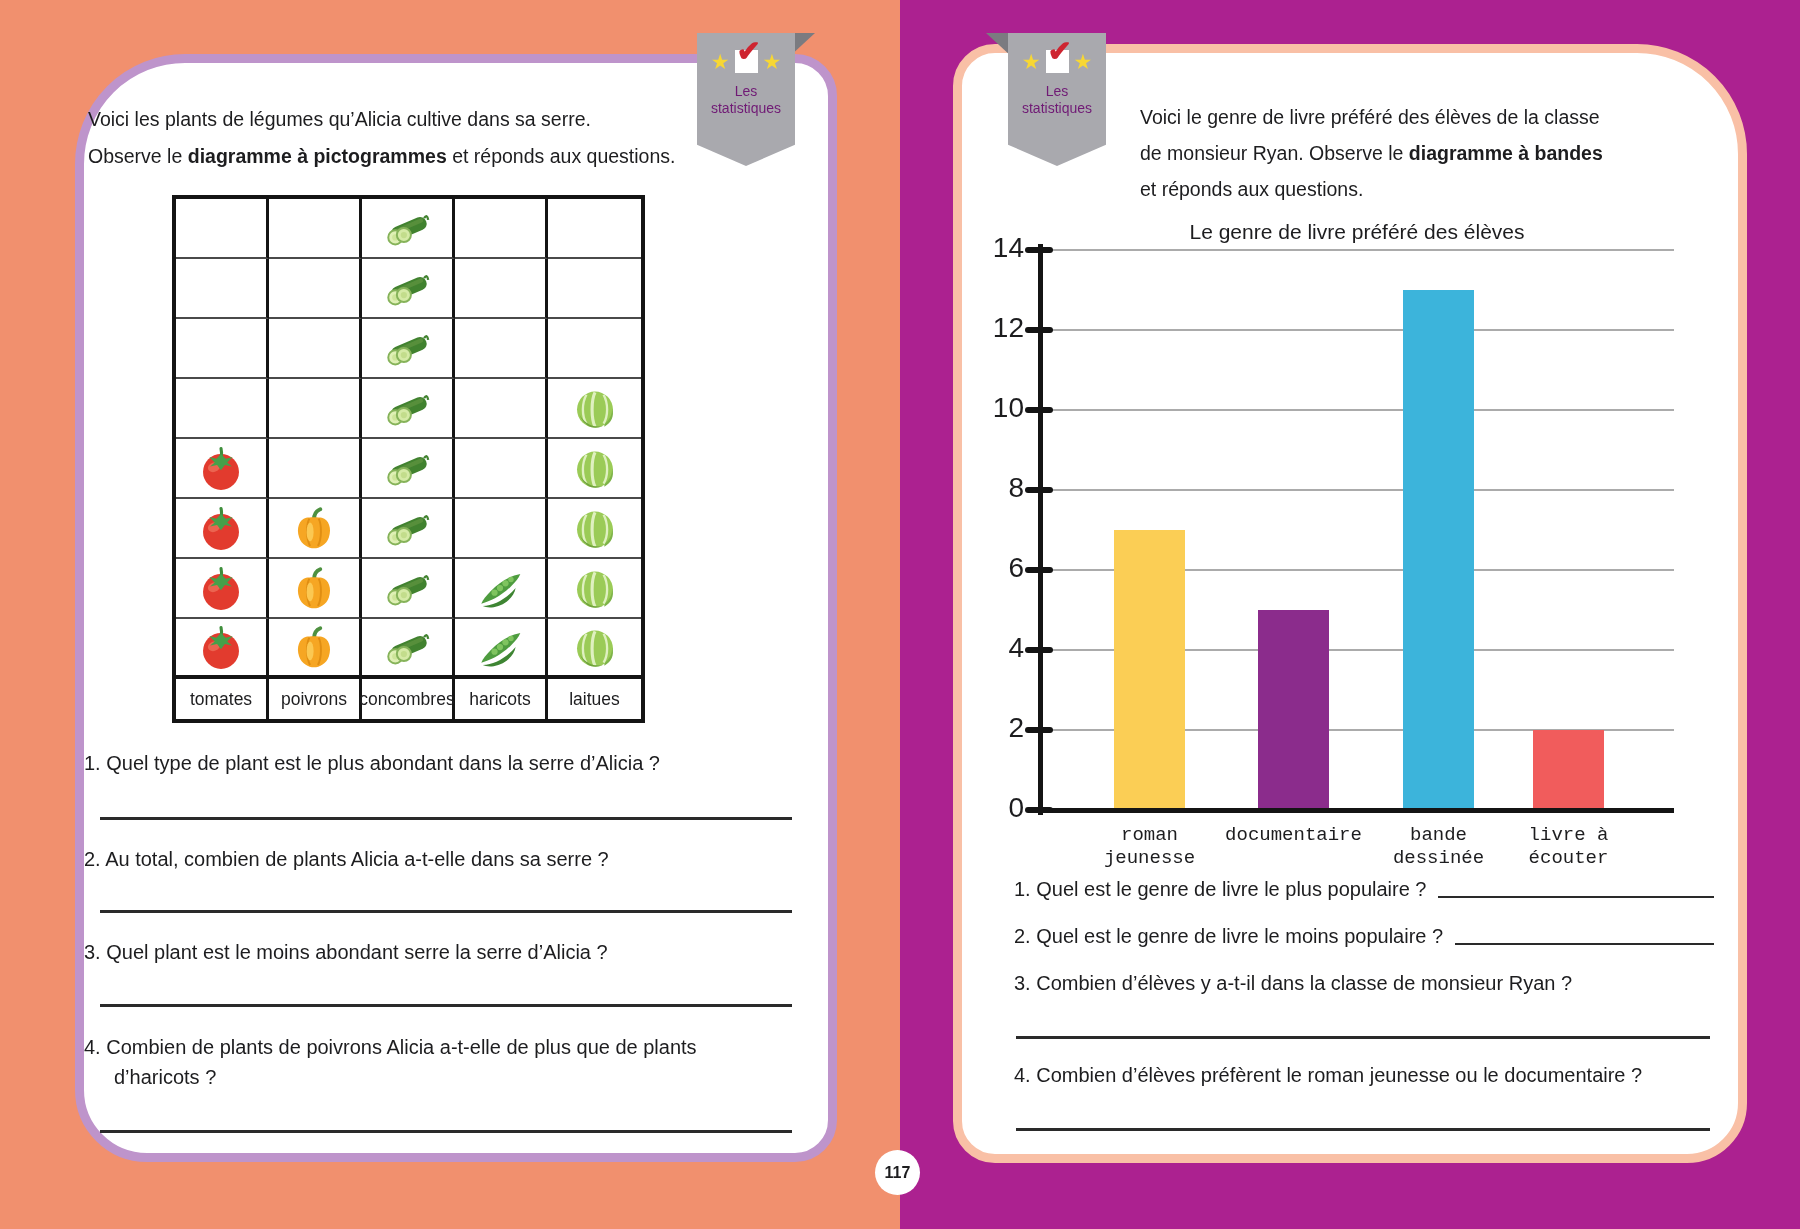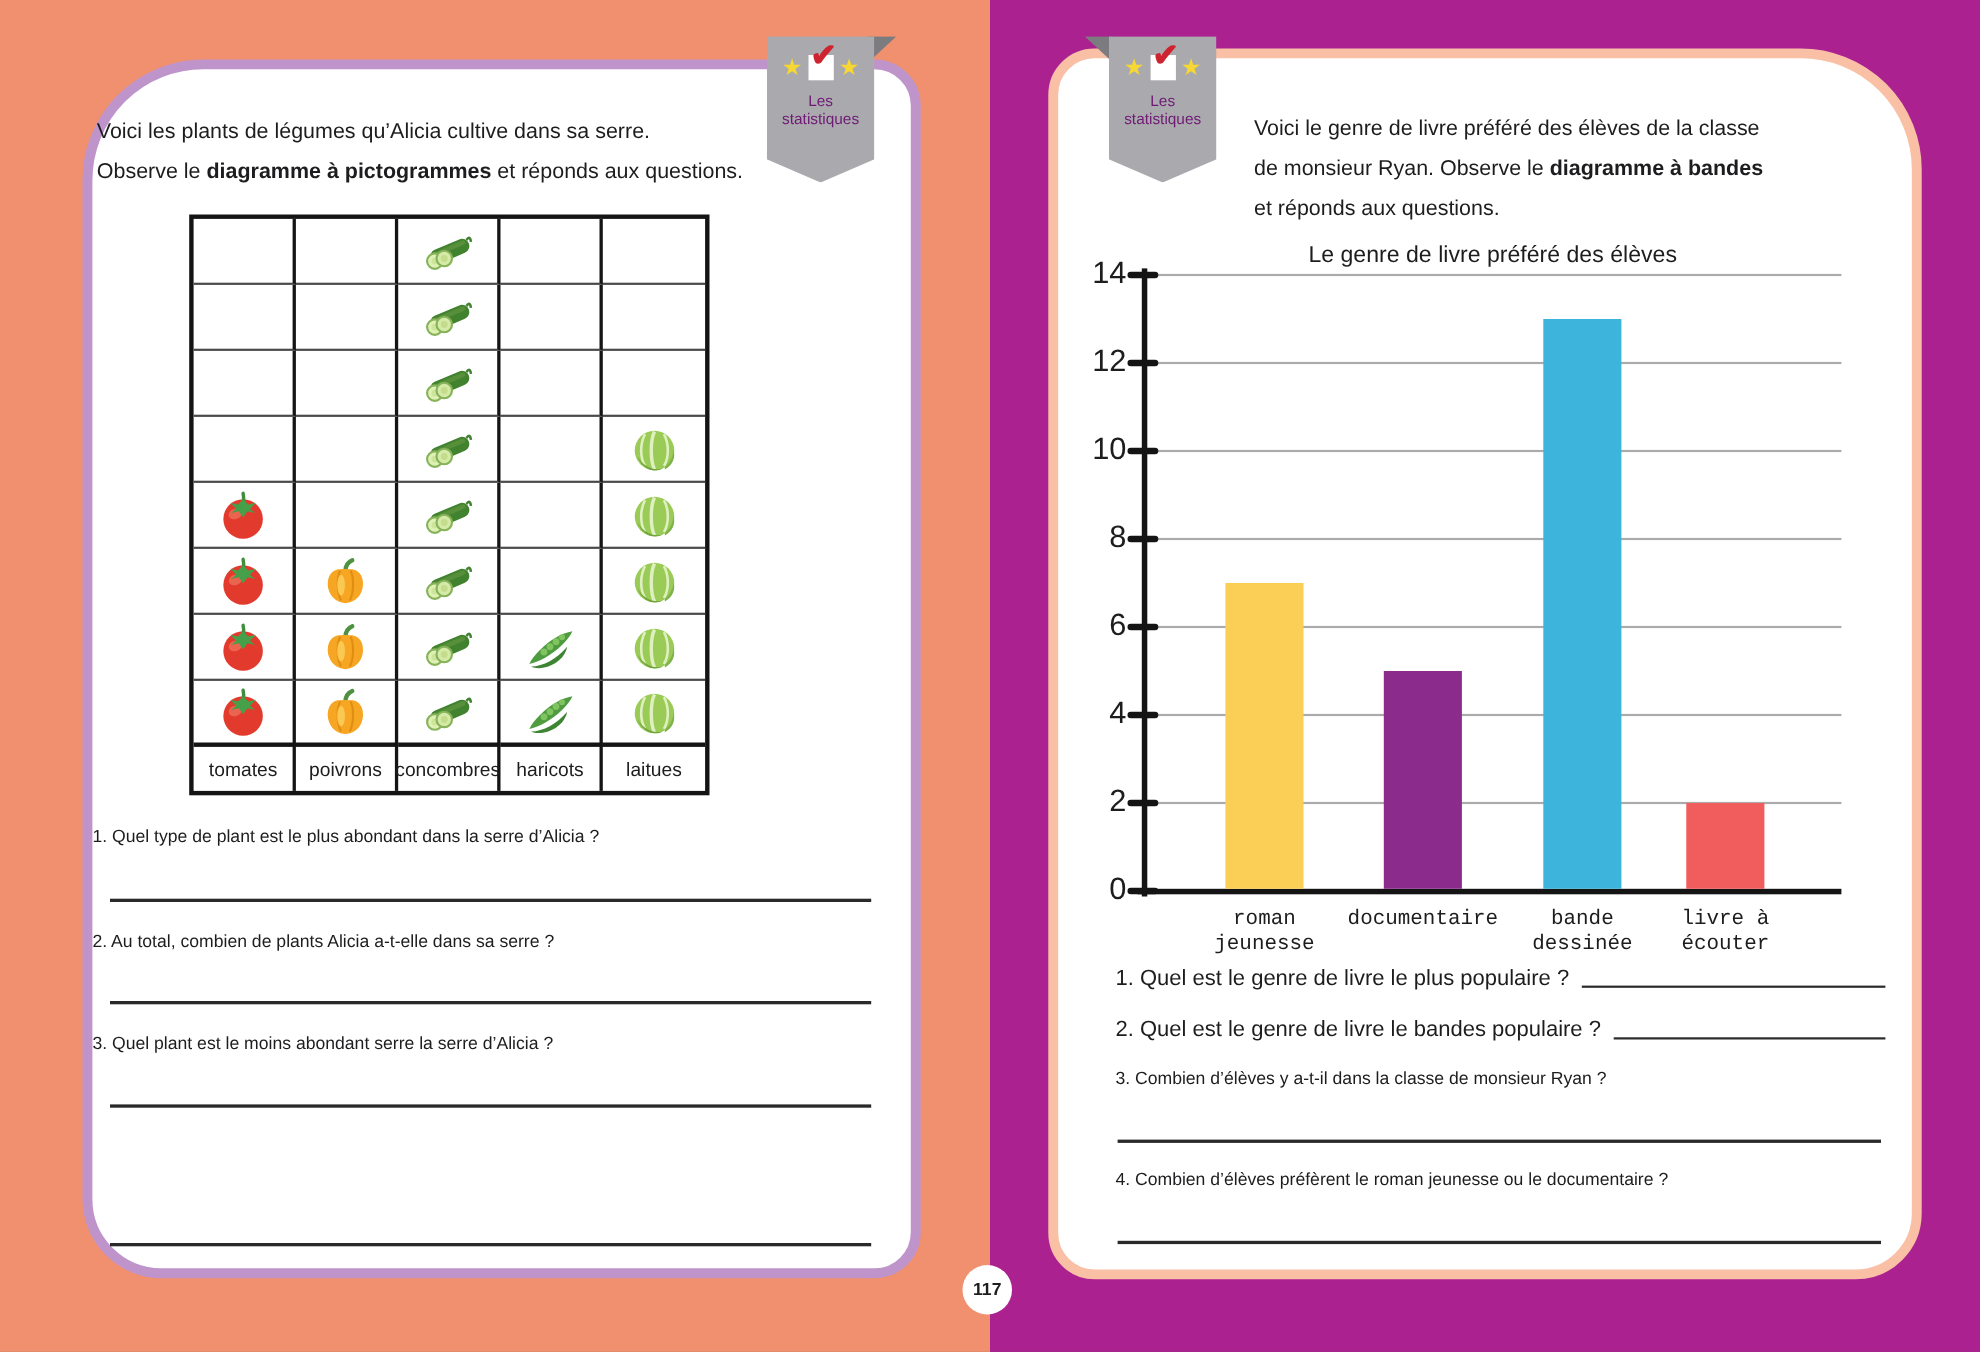--- a/index.html
+++ b/index.html
@@ -22,21 +22,21 @@
             display: flex; flex-direction: column; align-items: center; z-index: 3; }
   .ribbon-left  { left: 697px; }
   .ribbon-right { left: 1008px; }
   .ribbon-row { display: flex; align-items: center; gap: 5px; margin-top: 15px; height: 26px; }
   .star { color: #f7d733; font-size: 21px; line-height: 1; }
   .checkbox { width: 23px; height: 23px; background: #fff; position: relative; }
   .checkmark { position: absolute; left: 2px; top: -13px; color: #ce2430;
                font-size: 29px; font-weight: bold; line-height: 1; }
   .ribbon-text { margin-top: 9px; color: #701a75; font-size: 14px; line-height: 17px; text-align: center; }
   .txt { position: absolute; font-size: 19.5px; white-space: nowrap; }
-  .question { position: absolute; font-size: 16px; white-space: nowrap; }
+  .question { position: absolute; font-size: 20px; white-space: nowrap; }
   .question.wrap { white-space: normal; padding-left: 30px; text-indent: -30px; line-height: 30px; }
   .ans-line { position: absolute; height: 2.5px; background: #2a2a2a; }
   .qrow { position: absolute; left: 1014px; width: 700px; display: flex; gap: 12px; }
   .qrow .qtext { white-space: nowrap; font-size: 20px; }
   .qrow .fill-line { flex: 1; height: 2.5px; background: #2a2a2a; align-self: flex-end; margin-bottom: 3px; }
   
   #picto-grid { position: absolute; left: 172px; top: 195px; border: 4px solid #141414;
                 display: grid; grid-template-columns: repeat(5, 93px);
                 grid-template-rows: repeat(8, 60px) 40px; background: #fff; }
   .pcell { border-right: 3.5px solid #141414; border-bottom: 2px solid #4a4a4a;
@@ -368,20 +368,21 @@
 
   <div class="question" style="left:84px; top:752px;"><span>1.</span> <span>Quel type de plant est le plus abondant dans la serre d’Alicia ?</span></div>
   <div class="ans-line" style="left:100px; top:817px; width:692px;"></div>
 
   <div class="question" style="left:84px; top:848px;"><span>2.</span> <span>Au total, combien de plants Alicia a-t-elle dans sa serre ?</span></div>
   <div class="ans-line" style="left:100px; top:910px; width:692px;"></div>
 
   <div class="question" style="left:84px; top:941px;"><span>3.</span> <span>Quel plant est le moins abondant serre la serre d’Alicia ?</span></div>
   <div class="ans-line" style="left:100px; top:1004px; width:692px;"></div>
 
+  <div class="question wrap" style="left:84px; top:1032px; width:645px;"><span>4.</span> <span>Combien de plants de poivrons Alicia a-t-elle de plus que de plants d’haricots ?</span></div>
   <div class="ans-line" style="left:100px; top:1130px; width:692px;"></div>
 
   <div class="txt" style="left:1140px; top:142px;"><span>de monsieur Ryan. Observe le </span><b>diagramme à bandes</b></div>
   <div class="txt" style="left:1140px; top:106px;">Voici le genre de livre préféré des élèves de la classe</div>
   <div class="txt" style="left:1140px; top:178px;">et réponds aux questions.</div>
 
   <div class="chart-title">Le genre de livre préféré des élèves</div>
 
   <div id="chart">
     <div class="y-axis"></div>
@@ -427,21 +428,21 @@
       <div class="bar-label" style="left: 542.5px; top: 580px;">
         <div>livre à écouter</div>
       </div>
     </div>
 
   <div class="qrow" style="top:878px;">
     <span class="qtext"><span>1.</span> <span>Quel est le genre de livre le plus populaire ?</span></span>
     <span class="fill-line"></span>
   </div>
   <div class="qrow" style="top:925px;">
-    <span class="qtext"><span>2.</span> <span>Quel est le genre de livre le bandes populaire ?</span></span>
+    <span class="qtext"><span>2.</span> <span>Quel est le genre de livre le moins populaire ?</span></span>
     <span class="fill-line"></span>
   </div>
   <div class="question" style="left:1014px; top:972px;"><span>3.</span> <span>Combien d’élèves y a-t-il dans la classe de monsieur Ryan ?</span></div>
   <div class="ans-line" style="left:1016px; top:1036px; width:694px;"></div>
 
   <div class="question" style="left:1014px; top:1064px;"><span>4.</span> <span>Combien d’élèves préfèrent le roman jeunesse ou le documentaire ?</span></div>
   <div class="ans-line" style="left:1016px; top:1128px; width:694px;"></div>
 
   <div class="page-num">117</div>
 </div>

